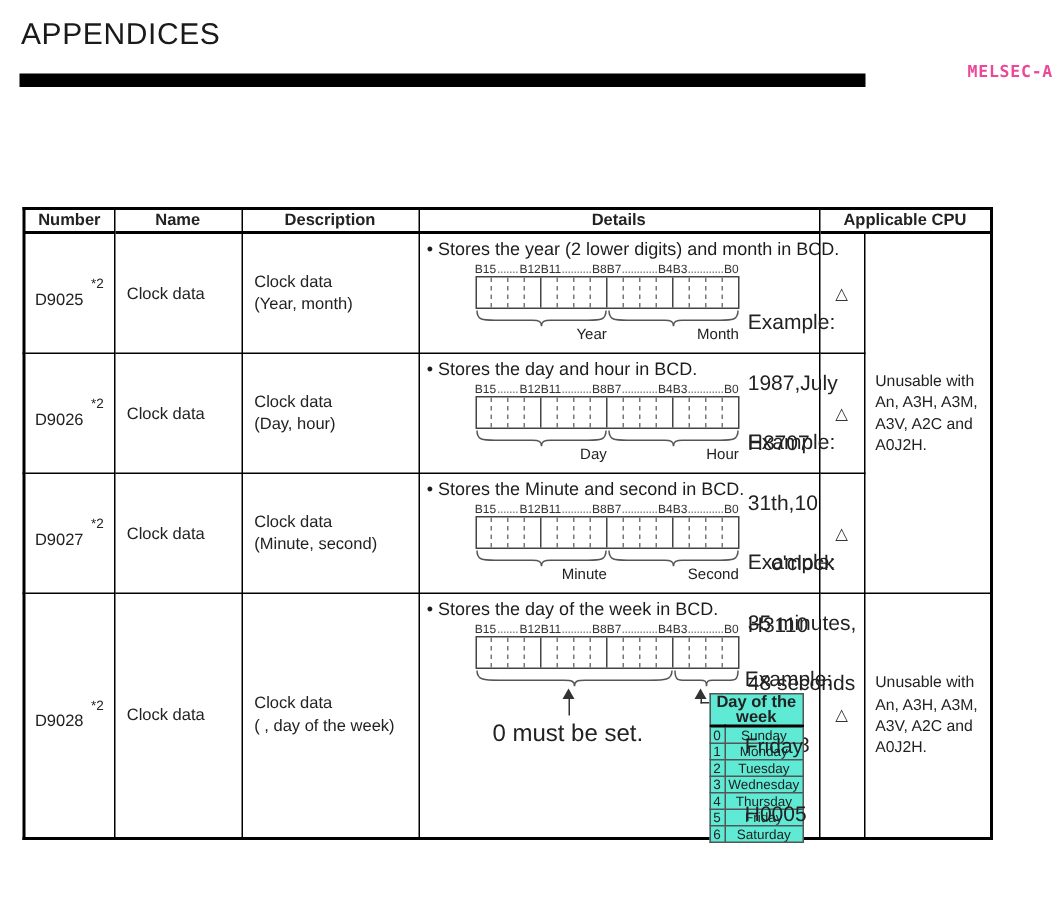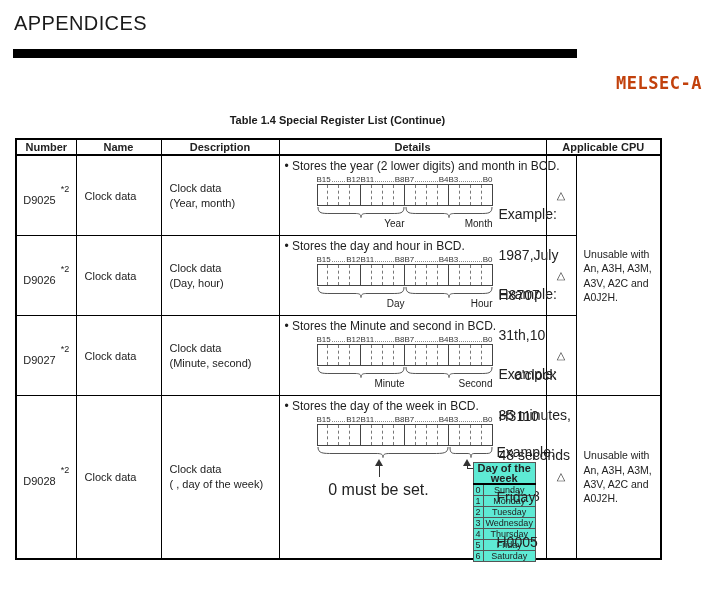--- a/index.html
+++ b/index.html
@@ -2,21 +2,21 @@
 <html><head>
 <meta charset="utf-8">
 <style>
   * { margin:0; padding:0; box-sizing:border-box; }
   html,body { background:#fff; }
   body { font-family:"Liberation Sans", sans-serif; color:#222; }
   .page { position:relative; width:708px; height:606px; background:#fff; overflow:hidden; }
 
   .appendices { position:absolute; left:14px; top:12px; font-size:20px; letter-spacing:.4px; color:#1a1a1a; }
   .rule-bar { position:absolute; left:13px; top:49px; width:564px; height:9px; background:#000; }
-  .brand { position:absolute; right:6px; top:41px; font-family:"DejaVu Sans Mono", monospace; font-weight:600; font-size:17px; letter-spacing:.5px; color:#c2410c;margin-top:32px; }
+  .brand { position:absolute; right:6px; top:41px; font-family:"DejaVu Sans Mono", monospace; font-weight:600; font-size:11px; letter-spacing:.5px; color:#ec4899; }
 
   .table-title { position:absolute; left:15px; top:114px; width:645px; text-align:center; font-size:11px; font-weight:bold; color:#1a1a1a; }
 
   table.reg { position:absolute; left:15px; top:138px; width:645px; border-collapse:collapse; table-layout:fixed; border:2px solid #000; }
   table.reg th, table.reg td { border:1px solid #000; }
   table.reg thead th { height:16px; font-size:11px; font-weight:bold; text-align:center; border-bottom:2px solid #000; padding:0; }
 
   td.c-num { text-align:center; vertical-align:middle; }
   .numwrap { width:46px; margin:0 auto; }
   .ref { text-align:right; font-size:9px; line-height:9px; color:#222; }
@@ -68,21 +68,20 @@
 </style>
 </head>
 <body>
 
 <div class="page">
 
   <div class="appendices">APPENDICES</div>
   <div class="rule-bar"></div>
   <div class="brand">MELSEC-A</div>
 
-  <div class="table-title">Table 1.4 Special Register List (Continue)</div>
 
   <table class="reg">
     <colgroup>
       <col style="width:60px">
         <col style="width:85px">
         <col style="width:118px">
       <col style="width:267px">
         <col style="width:30px">
         <col style="width:85px">
     </colgroup>

